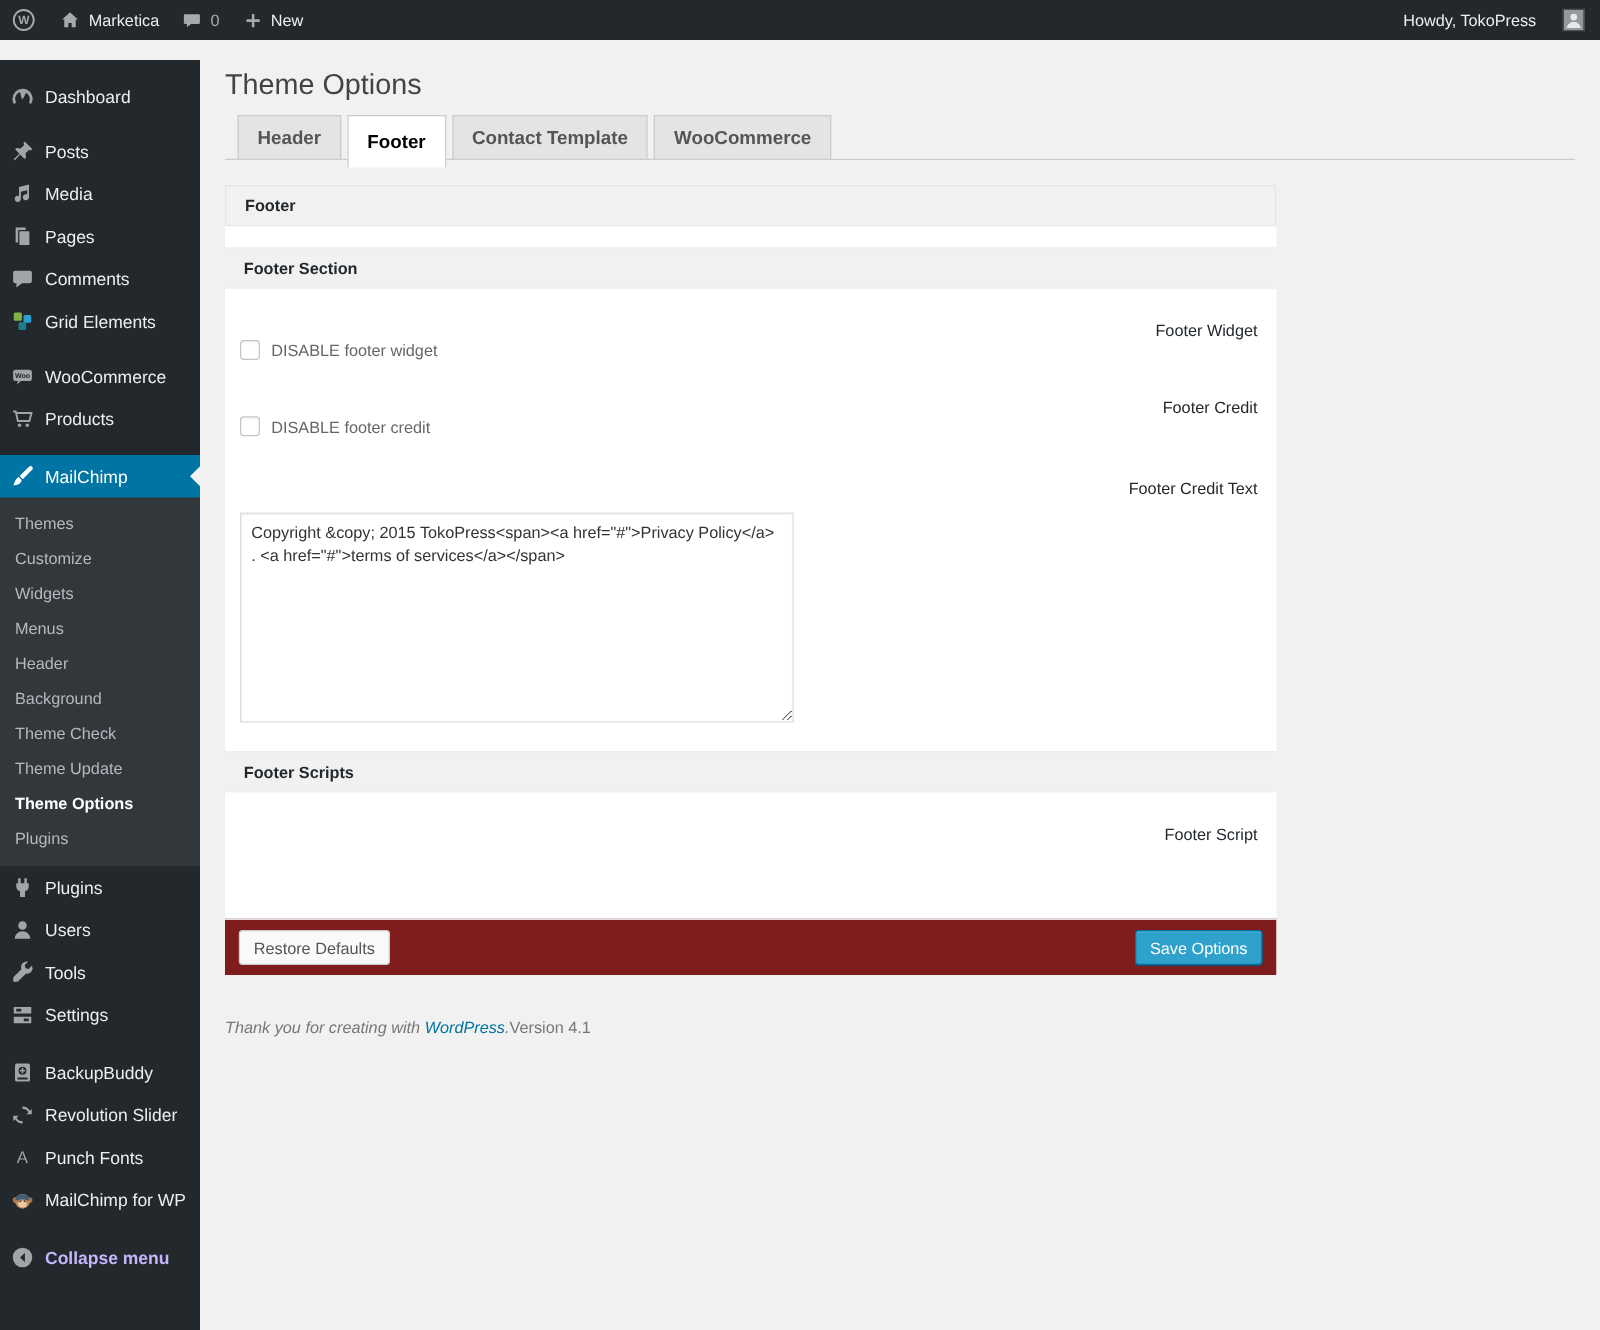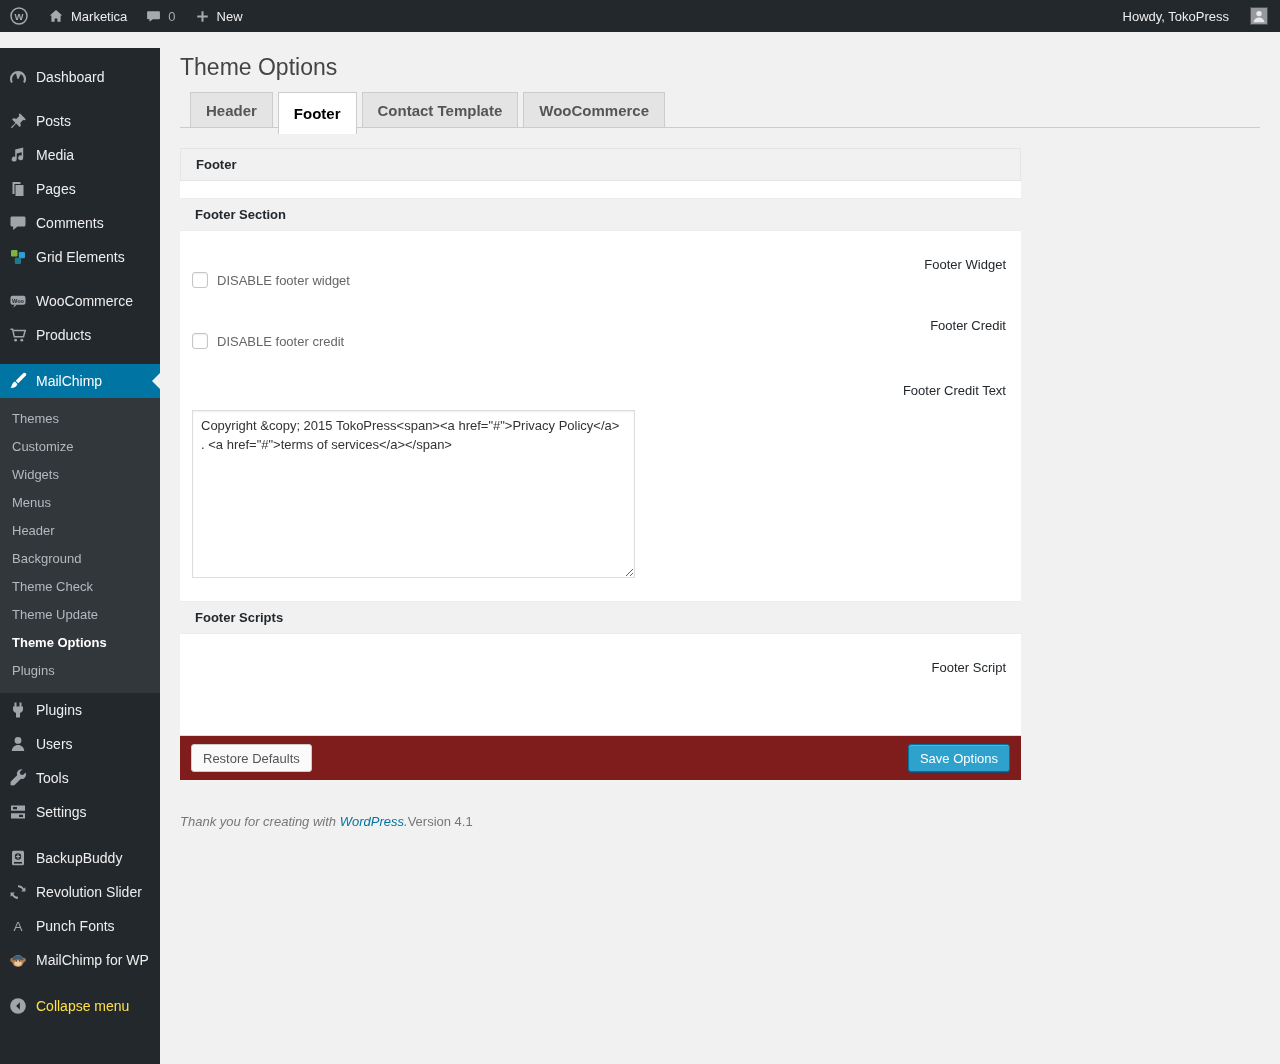--- a/index.html
+++ b/index.html
@@ -27,21 +27,21 @@
   .mi svg { fill:#a0a5aa; }
   .sep { height:10px; } .sep2 { height:12px; }
   .mi.current { background:#0074a2; color:#fff; position:relative; }
   .mi.current svg { fill:#fff; }
   .mi.current::after { content:""; position:absolute; right:0; top:50%; margin-top:-8px;
                        border:8px solid transparent; border-right-color:#f1f1f1; }
   .submenu { background:#32373c; padding:7px 0 8px; }
   .sub-item { display:block; padding:7px 0 7px 12px; font-size:13px; line-height:14px;
               color:#b4b9be; cursor:pointer; }
   .sub-item.current { color:#fff; font-weight:bold; }
-  .mi.collapse { color:#fde047; }
+  .mi.collapse { color:#c4b5fd;font-weight:bold; }
 
   
   .main { position:absolute; left:160px; top:32px; width:1120px; padding:0 20px; }
   .page-title { margin-top:21px; font-size:23px; font-weight:400; color:#444; line-height:29px; }
 
   .tabs-wrap { position:relative; height:42px; margin-top:10px; }
   .tabs-line { position:absolute; left:0; right:0; top:35px; border-top:1px solid #ccc; }
   .tabs { position:relative; display:flex; padding-left:10px; }
   .tab { height:36px; display:flex; align-items:center; padding:0 15px; margin-right:5px;
          background:#e4e4e4; border:1px solid #ccc; font-size:15px; font-weight:600;

